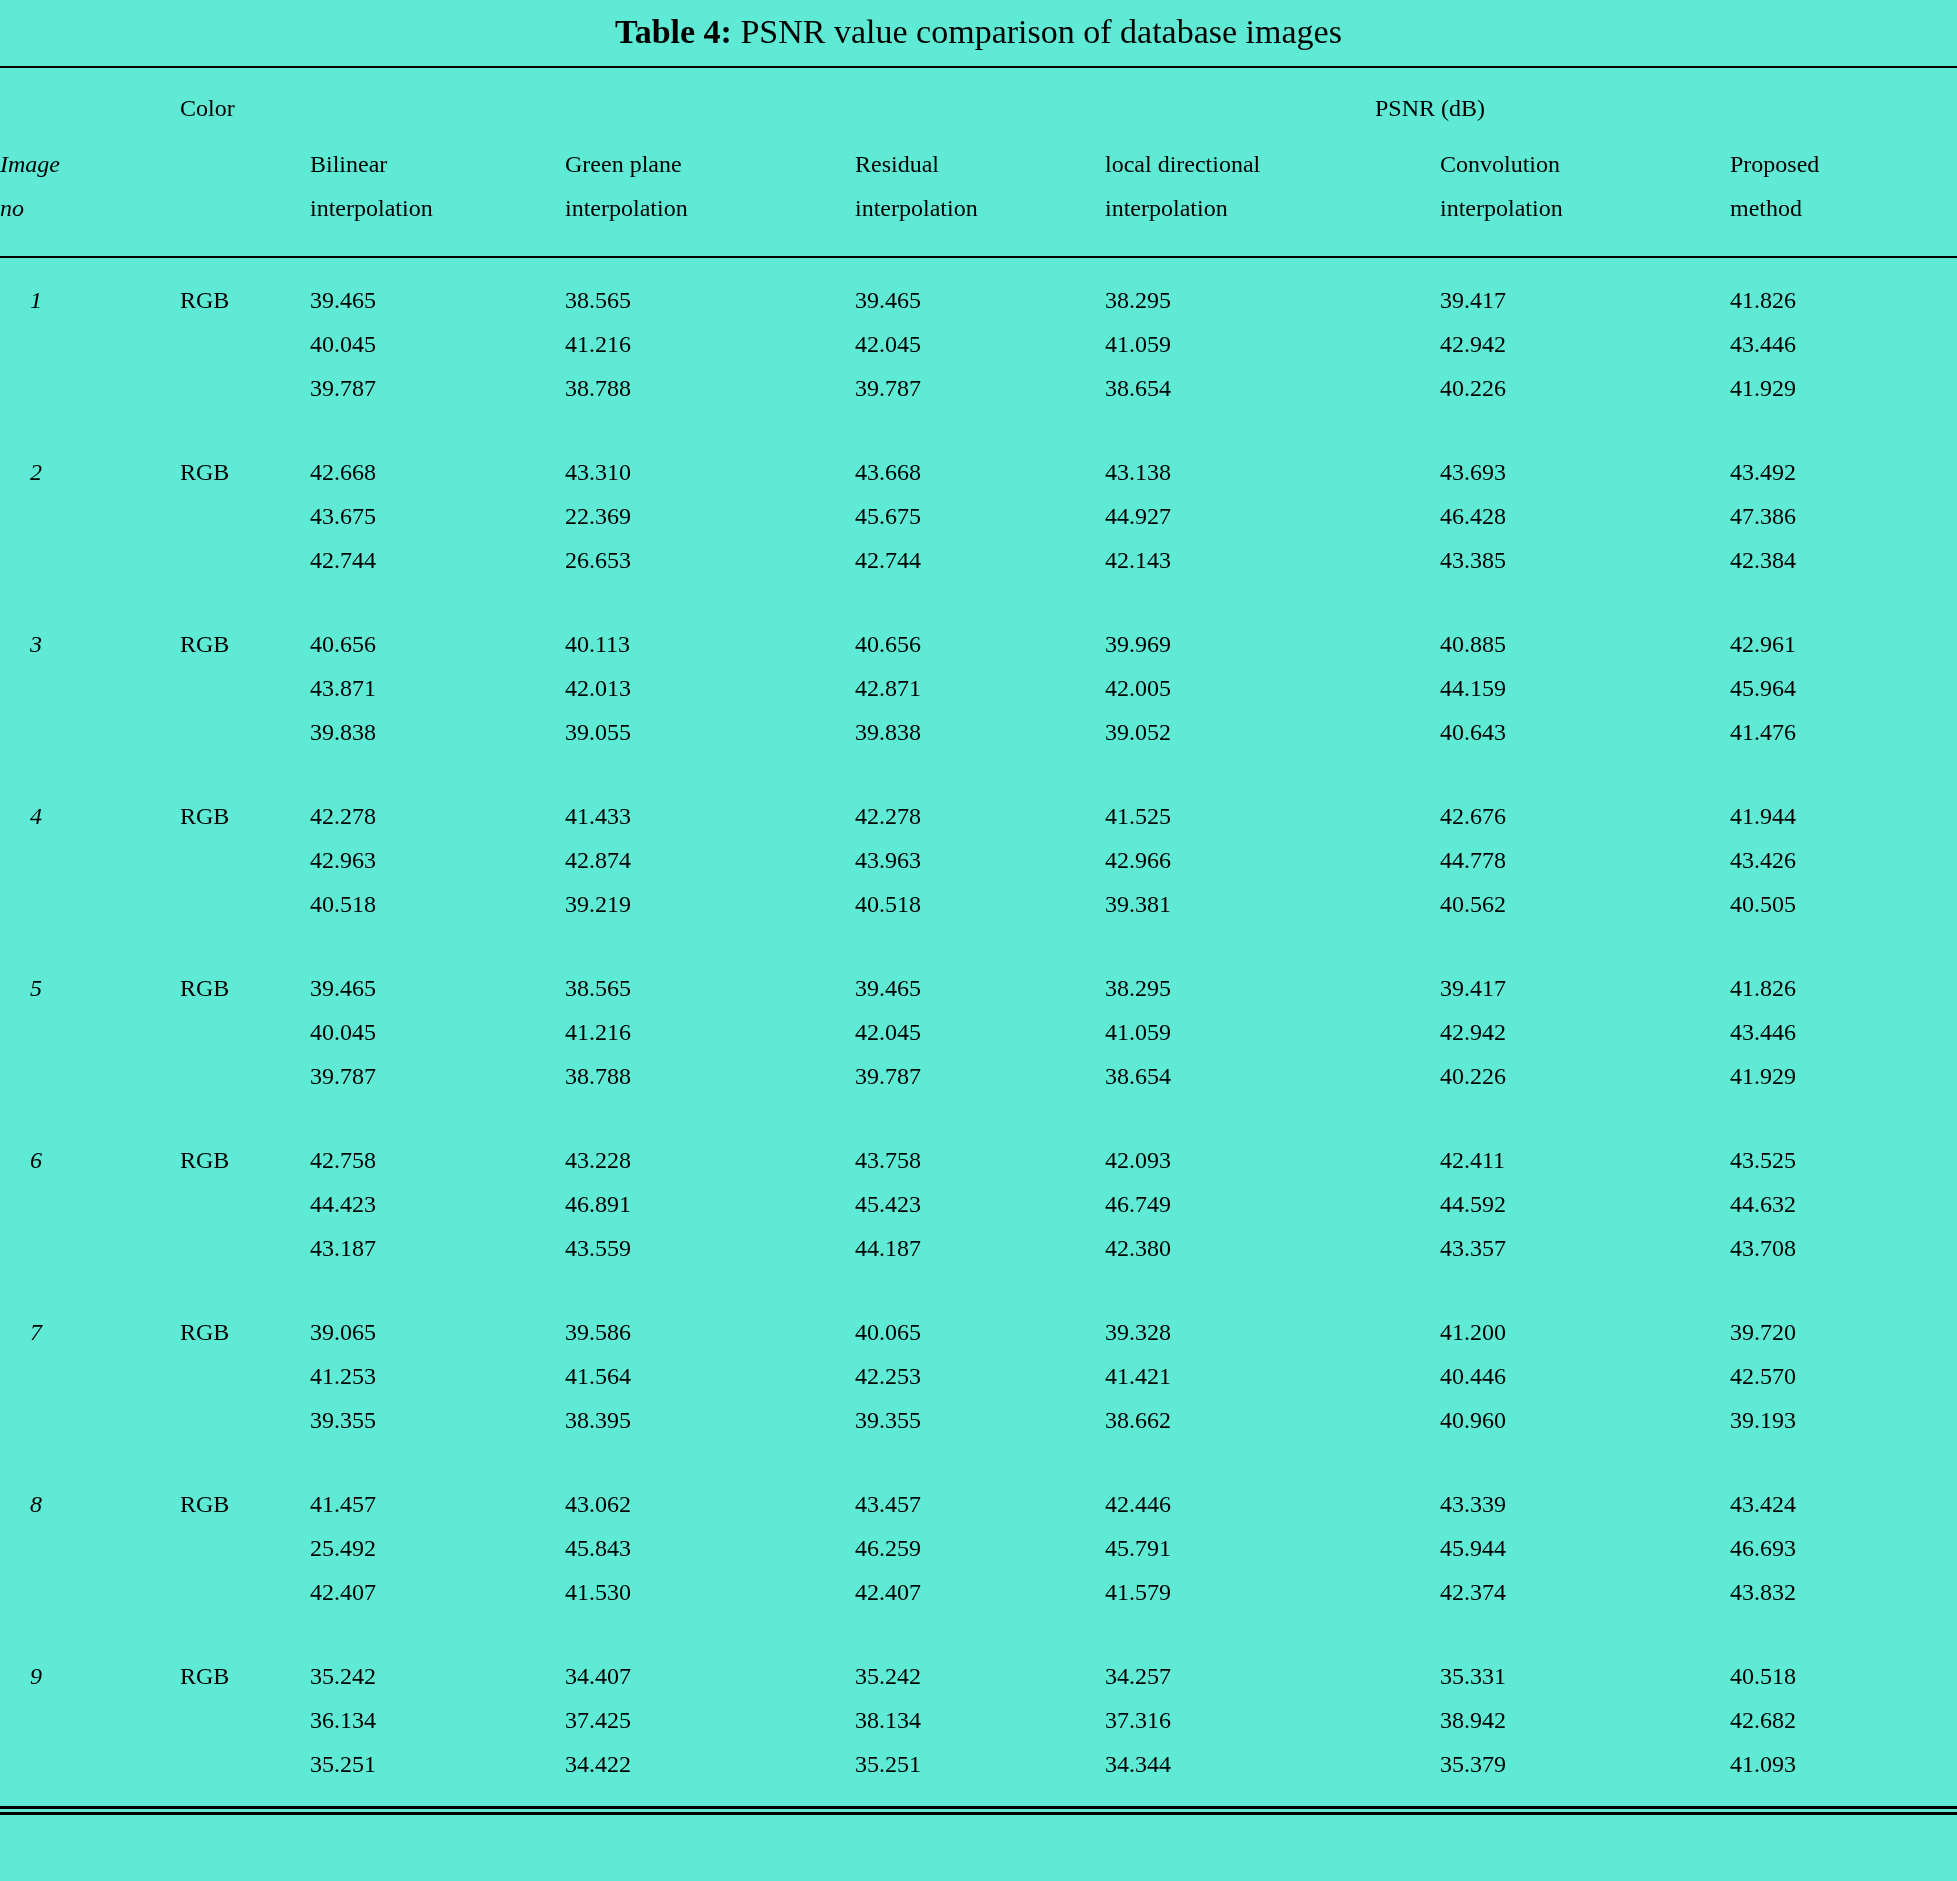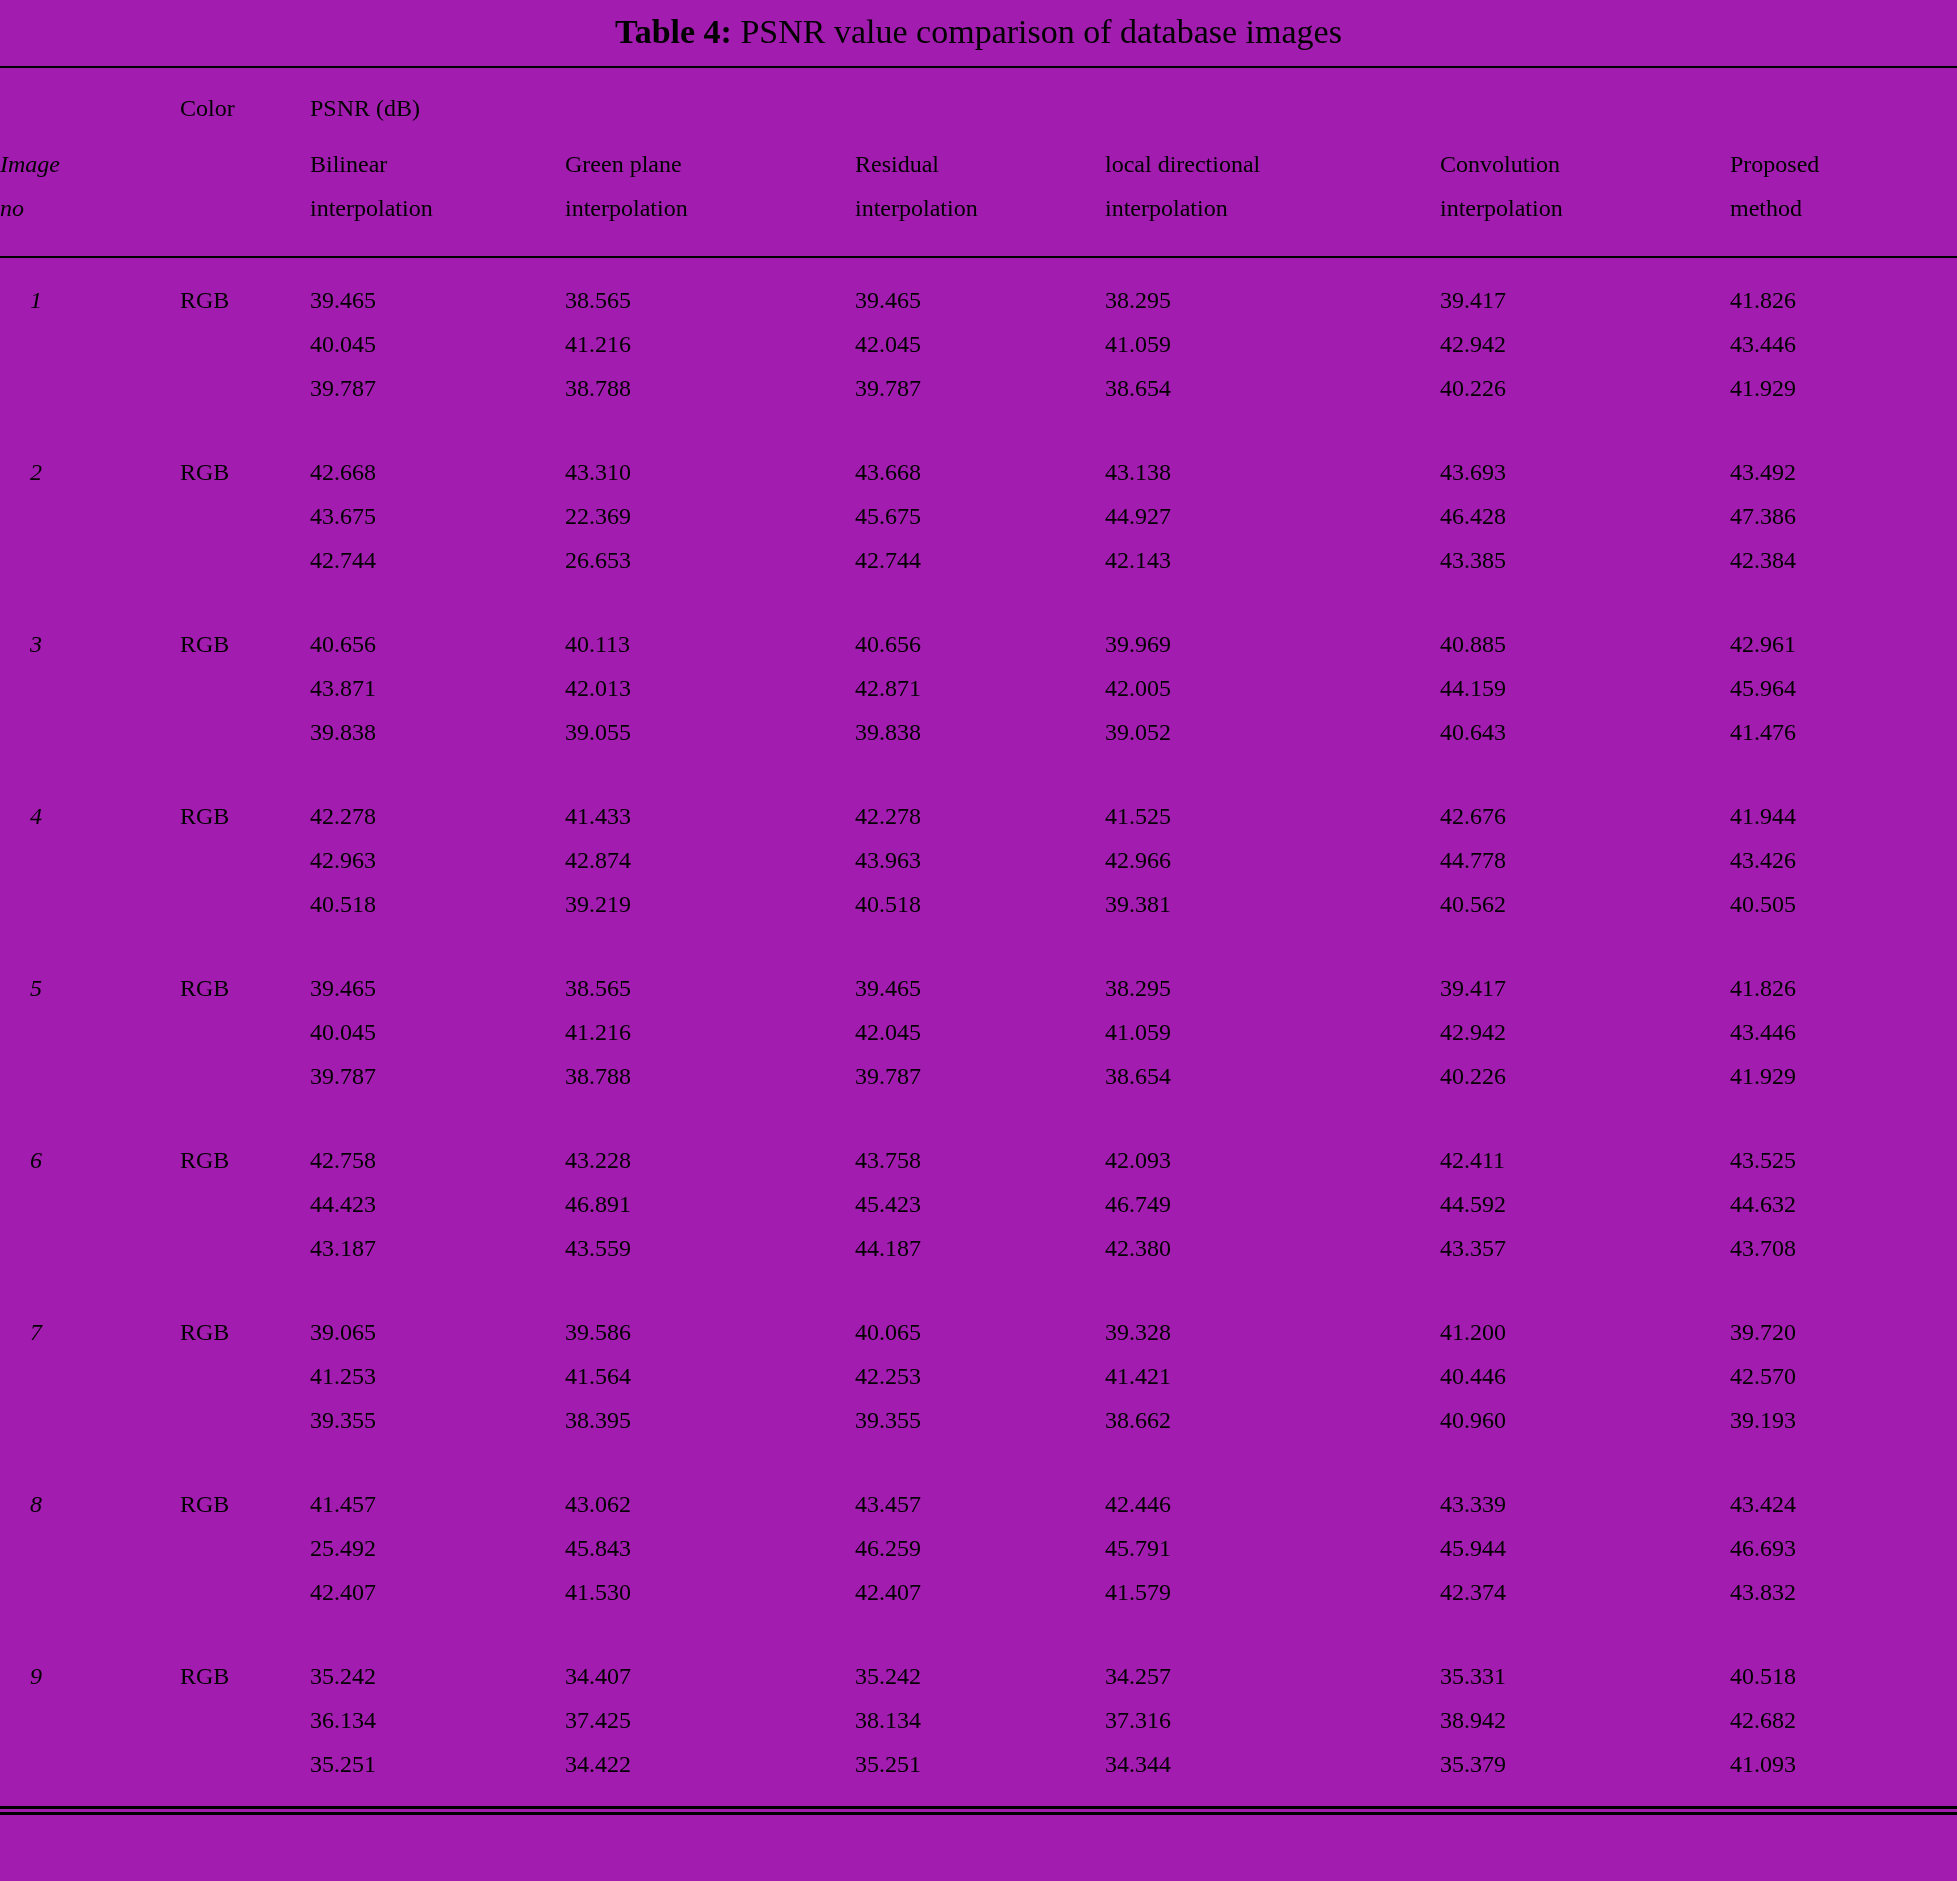--- a/index.html
+++ b/index.html
@@ -3,21 +3,21 @@
 <meta charset="utf-8">
 <style>
   html, body {
     margin: 0;
     padding: 0;
     background: #ffffff;
   }
   .page {
     width: 1957px;
     min-height: 1881px;
-    background: #a21caf;
+    background: #5eead4;
     color: #000000;
     font-family: "Liberation Serif", "DejaVu Serif", serif;
     box-sizing: border-box;
   }
   .title {
     font-size: 34px;
     text-align: center;
     padding: 12px 0 14px 0;
     line-height: 40px;
   }
@@ -44,21 +44,21 @@
   thead th {
     font-weight: normal;
     text-align: left;
     vertical-align: top;
     line-height: 44px;
   }
   tr.group-header-row th {
     padding: 18px 0 8px 0;
   }
   tr.group-header-row th.psnr-group {
-    text-align: left;
+    text-align: right;
     padding-right: 472px;
   }
   tr.column-header-row th {
     padding: 4px 0 26px 0;
     border-bottom: 2px solid #000;
   }
   tbody td {
     vertical-align: top;
     text-align: left;
     line-height: 44px;

